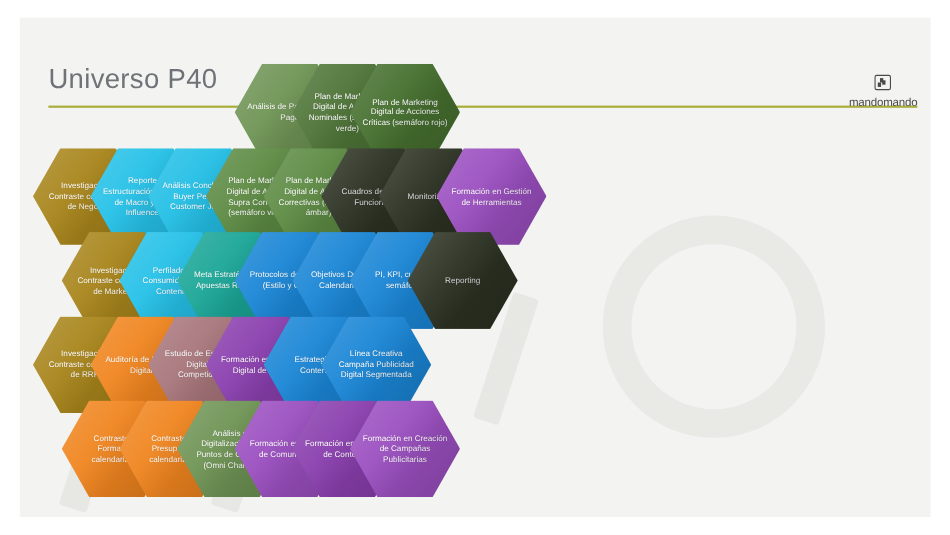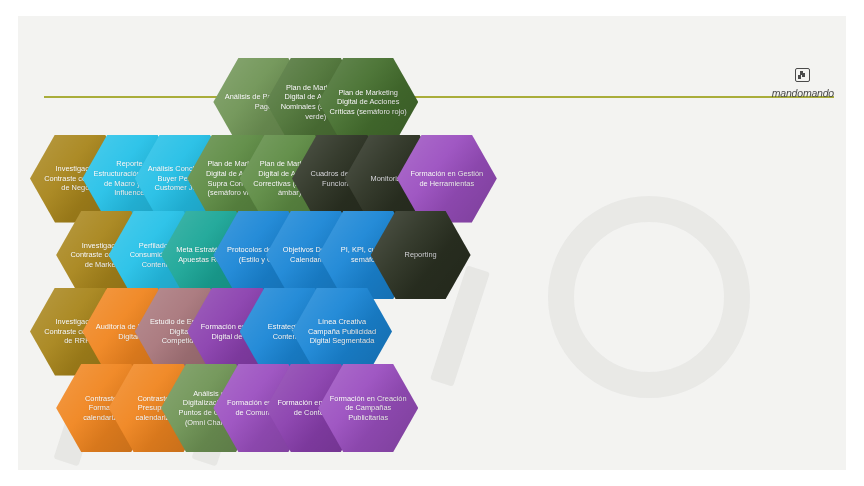--- a/index.html
+++ b/index.html
@@ -20,21 +20,21 @@
   
   #title{position:absolute;left:26px;top:42px;font-size:25px;color:#6f7378;
          letter-spacing:.3px;white-space:nowrap;}
   #rule{position:absolute;left:26px;top:80px;height:2px;width:790px;
         background:#a9ad3a;}
   #logo{position:absolute;right:12px;top:52px;text-align:center;color:#4a4a4a;}
   #logo .mark{display:block;margin:0 auto 1px auto;width:13px;height:12px;
               border:1.3px solid #4a4a4a;border-radius:2px;position:relative;}
   #logo .mark::after{content:"";position:absolute;left:2px;bottom:2px;width:3px;height:4px;
               background:#4a4a4a;box-shadow:4px -2px 0 0 #4a4a4a, 2px -4px 0 0 #4a4a4a;}
-  #logo .word{font-size:10.5px;letter-spacing:-.2px;font-style:italic;}
+  #logo .word{font-size:10.5px;letter-spacing:-.2px;}
 
   
   .hex{position:absolute;width:100px;height:88px;
        clip-path:polygon(25% 0%,75% 0%,100% 50%,75% 100%,25% 100%,0% 50%);
        display:flex;align-items:center;justify-content:center;
        box-sizing:border-box;padding:0 11px;}
   .hex .t{font-size:7.4px;line-height:9.6px;color:#ffffff;text-align:center;
           word-break:break-word;text-shadow:0 0 1px rgba(0,0,0,.18);}
   .hex.dark .t{color:#d9d9dd;}
 
@@ -51,20 +51,21 @@
   <div id="canvas" style="background: rgb(243, 243, 241);">
 
     <div>
       <div class="wm ring" style="left:530px;top:180px;width:150px;height:150px;"></div>
       <div class="wm bar" style="left:58px;top:300px;width:26px;height:150px;transform:rotate(18deg);"></div>
       <div class="wm bar" style="left:196px;top:300px;width:26px;height:150px;transform:rotate(18deg);"></div>
       <div class="wm bar" style="left:300px;top:262px;width:24px;height:120px;transform:rotate(18deg);"></div>
       <div class="wm bar" style="left:430px;top:250px;width:24px;height:120px;transform:rotate(18deg);"></div>
     </div>
 
+    <div id="title">Universo P40</div>
     <div id="rule" style="background: rgb(169, 173, 58);"></div>
     <div id="logo">
       <span class="mark"></span>
       <span class="word">mandomando</span>
     </div>
 
     <div id="honeycomb">
         <div class="hex" style="left: 195.4px; top: 42px; background: rgb(111, 148, 85);">
           <span class="t">Análisis de Pasarela de Pago</span>
         </div>

